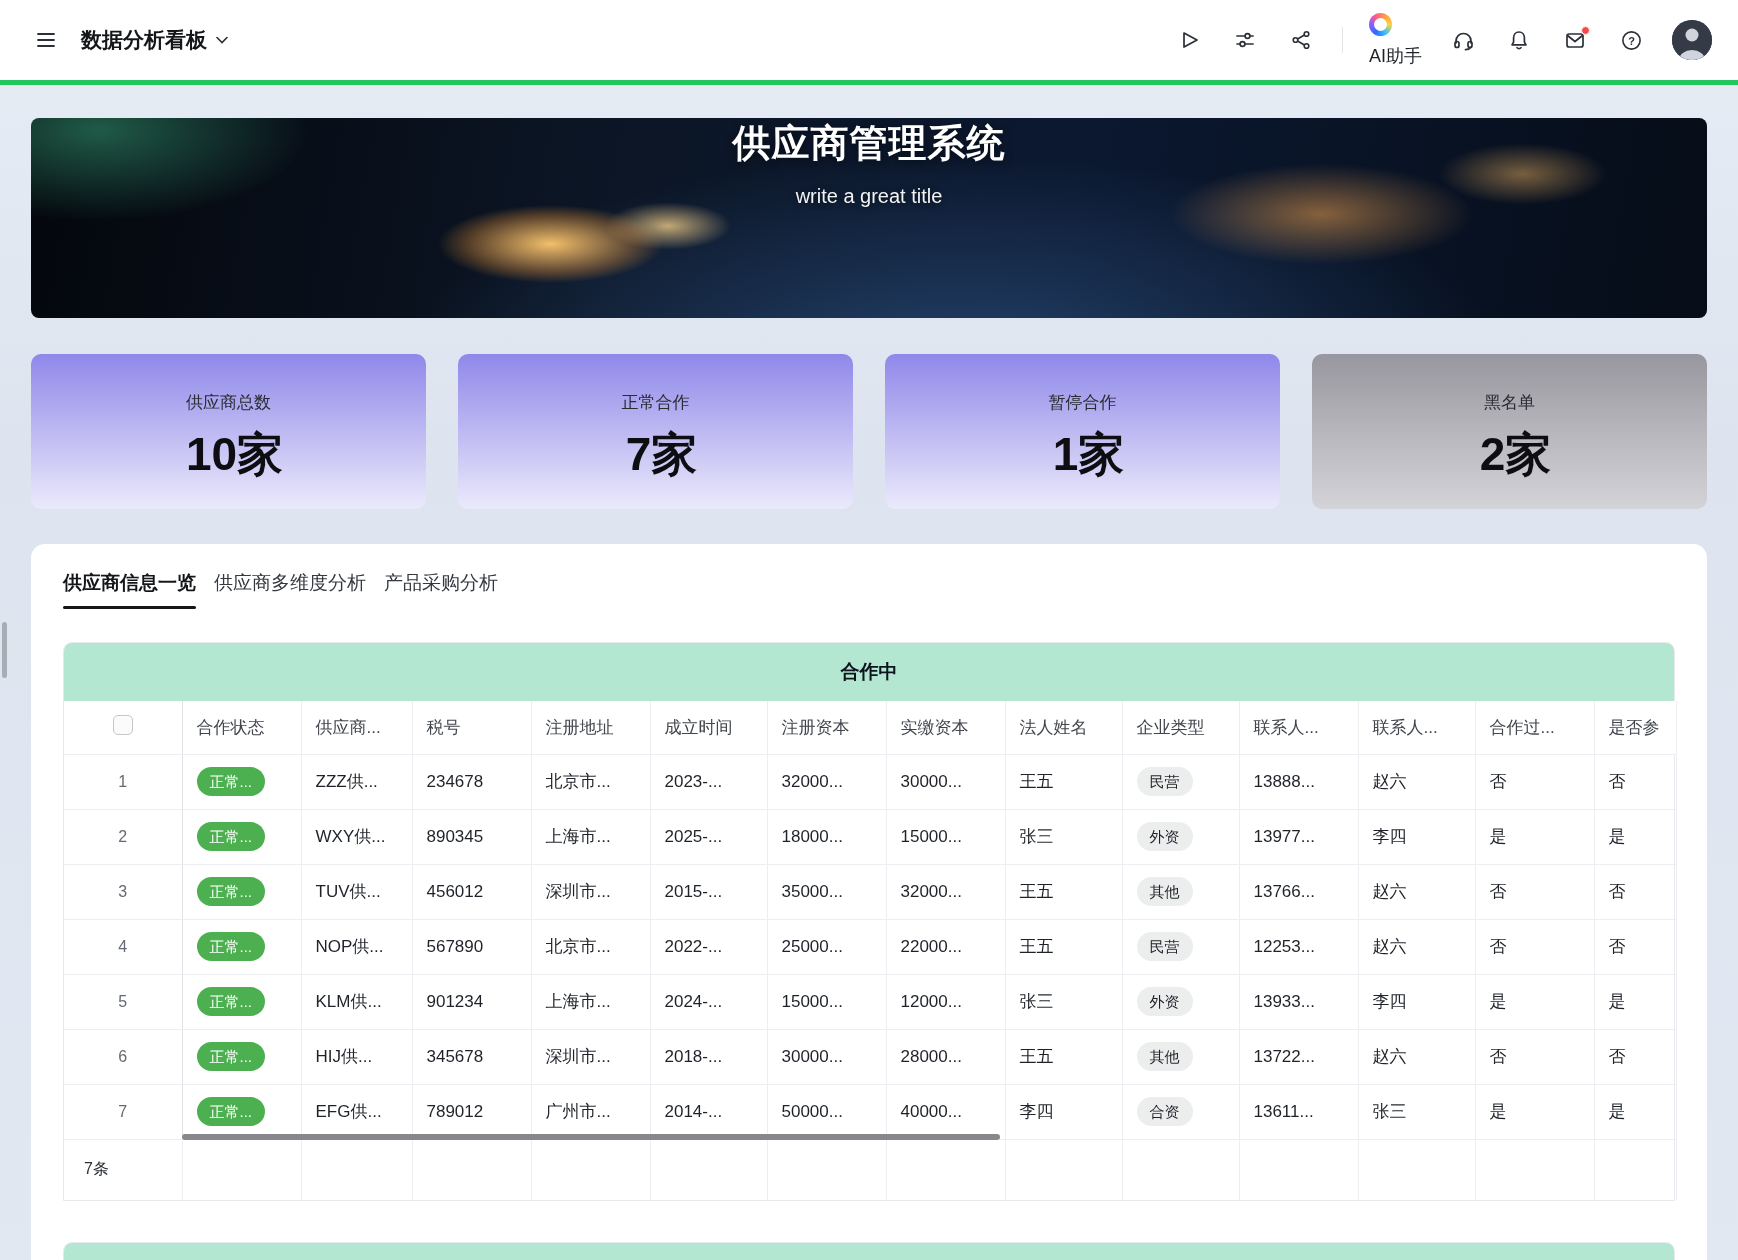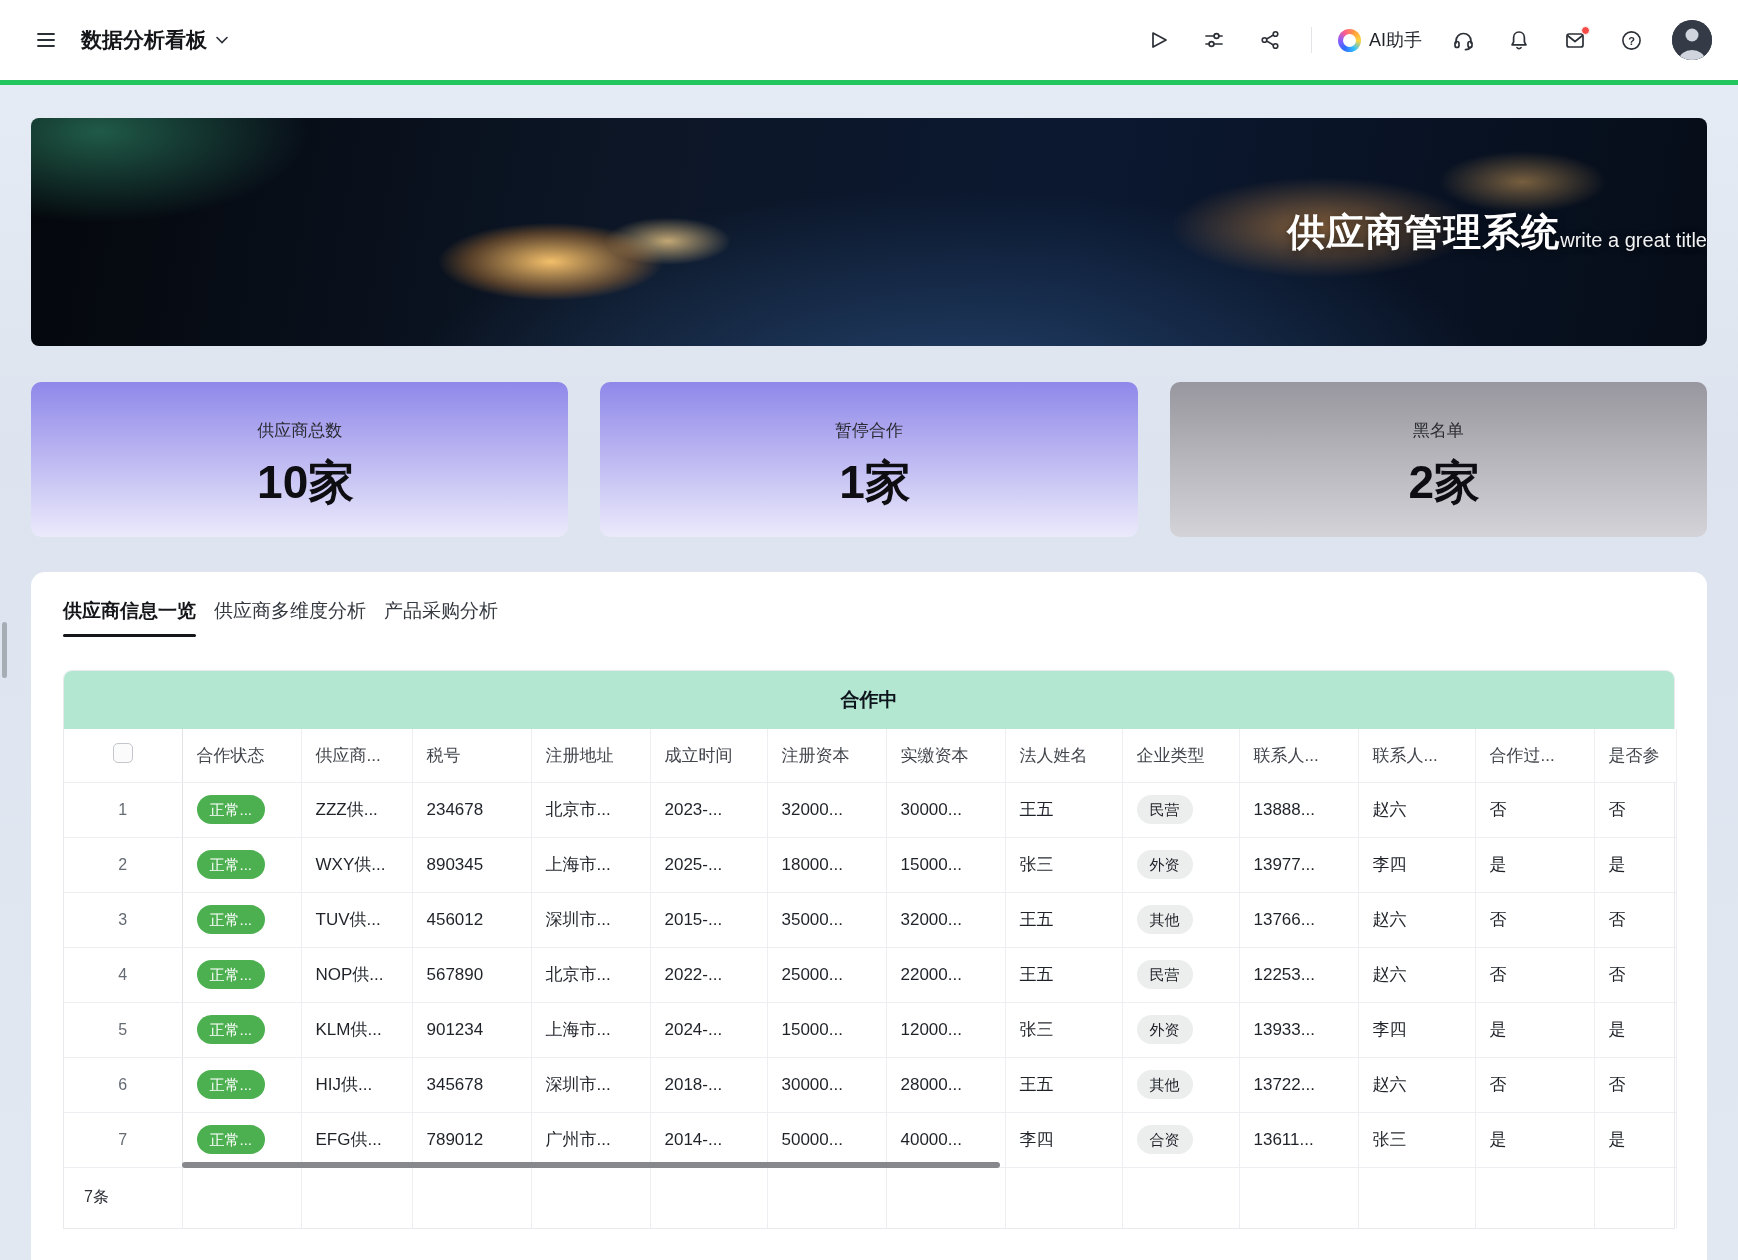--- a/index.html
+++ b/index.html
@@ -10,31 +10,31 @@
     color:#1f2329; position:relative;
   }
   
   .topbar { height:85px; background:#fff; border-bottom:5px solid #22c55e;
     display:flex; align-items:center; justify-content:space-between; padding:0 26px 0 31px; }
   .topbar-left { display:flex; align-items:center; gap:20px; }
   .topbar-right { display:flex; align-items:center; gap:26px; }
   .icon-btn { width:30px; height:30px; display:flex; align-items:center; justify-content:center; cursor:pointer; position:relative; }
   .board-title { font-size:21px; font-weight:bold; color:#14161a; display:flex; align-items:center; gap:9px; cursor:pointer; }
   .v-divider { width:1px; height:26px; background:#e2e4e8; }
-  .ai-entry { display:flex; align-items:center; gap:8px; cursor:pointer; }
+  .ai-entry { display:flex; align-items:flex-start; gap:8px; cursor:pointer;flex-direction:column; }
   .ai-orb { width:23px; height:23px; border-radius:50%;
     background:conic-gradient(from 210deg,#2f6bff,#8a5cff,#ff5c8a,#ff9d3e,#ffd43e,#35c2ff,#2f6bff); position:relative; }
   .ai-orb::after { content:""; position:absolute; inset:5px; background:#fff; border-radius:50%; }
   .ai-label { font-size:18px; color:#1f2329; }
   .badge-dot { position:absolute; top:1px; right:0; width:9px; height:9px; border-radius:50%;
     background:var(--alert-red,#f54a45); border:1.5px solid #fff; }
   .avatar { width:40px; height:40px; border-radius:50%; overflow:hidden; background:#39404d; cursor:pointer; }
   
-  .hero { margin:33px 31px 0; height:228px; border-radius:8px; position:relative; overflow:hidden;
-    display:flex; flex-direction:row; align-items:center; justify-content:flex-end;
+  .hero { margin:33px 31px 0; height:200px; border-radius:8px; position:relative; overflow:hidden;
+    display:flex; flex-direction:column; align-items:center; justify-content:flex-start;
     background:
       radial-gradient(150px 52px at 31% 63%, rgba(255,200,110,.95), rgba(255,160,60,.30) 55%, transparent 75%),
       radial-gradient(90px 34px at 38% 54%, rgba(255,215,140,.75), transparent 70%),
       radial-gradient(210px 70px at 77% 48%, rgba(255,172,82,.5), transparent 72%),
       radial-gradient(120px 44px at 89% 28%, rgba(255,190,100,.45), transparent 70%),
       radial-gradient(300px 130px at 4% 6%, rgba(64,190,140,.45), transparent 70%),
       radial-gradient(700px 260px at 55% 120%, rgba(38,70,112,.85), transparent 78%),
       linear-gradient(100deg,#04070c,#0c1626 35%,#0b1830 62%,#060d18);
   }
   .hero-title { color:#fff; font-size:38px; font-weight:bold; letter-spacing:1px; text-shadow:0 2px 8px rgba(0,0,0,.5); }
@@ -166,20 +166,24 @@
   <div class="hero-title">供应商管理系统</div>
   <div class="hero-subtitle">write a great title</div>
 </section>
 
 <section class="stats">
   <div class="stat-card purple">
     <div class="stat-label">供应商总数</div>
     <div class="stat-value">10家</div>
   </div>
   <div class="stat-card purple">
+    <div class="stat-label">正常合作</div>
+    <div class="stat-value">7家</div>
+  </div>
+  <div class="stat-card purple">
     <div class="stat-label">暂停合作</div>
     <div class="stat-value">1家</div>
   </div>
   <div class="stat-card gray">
     <div class="stat-label">黑名单</div>
     <div class="stat-value">2家</div>
   </div>
 </section>
 
 <section class="panel">

